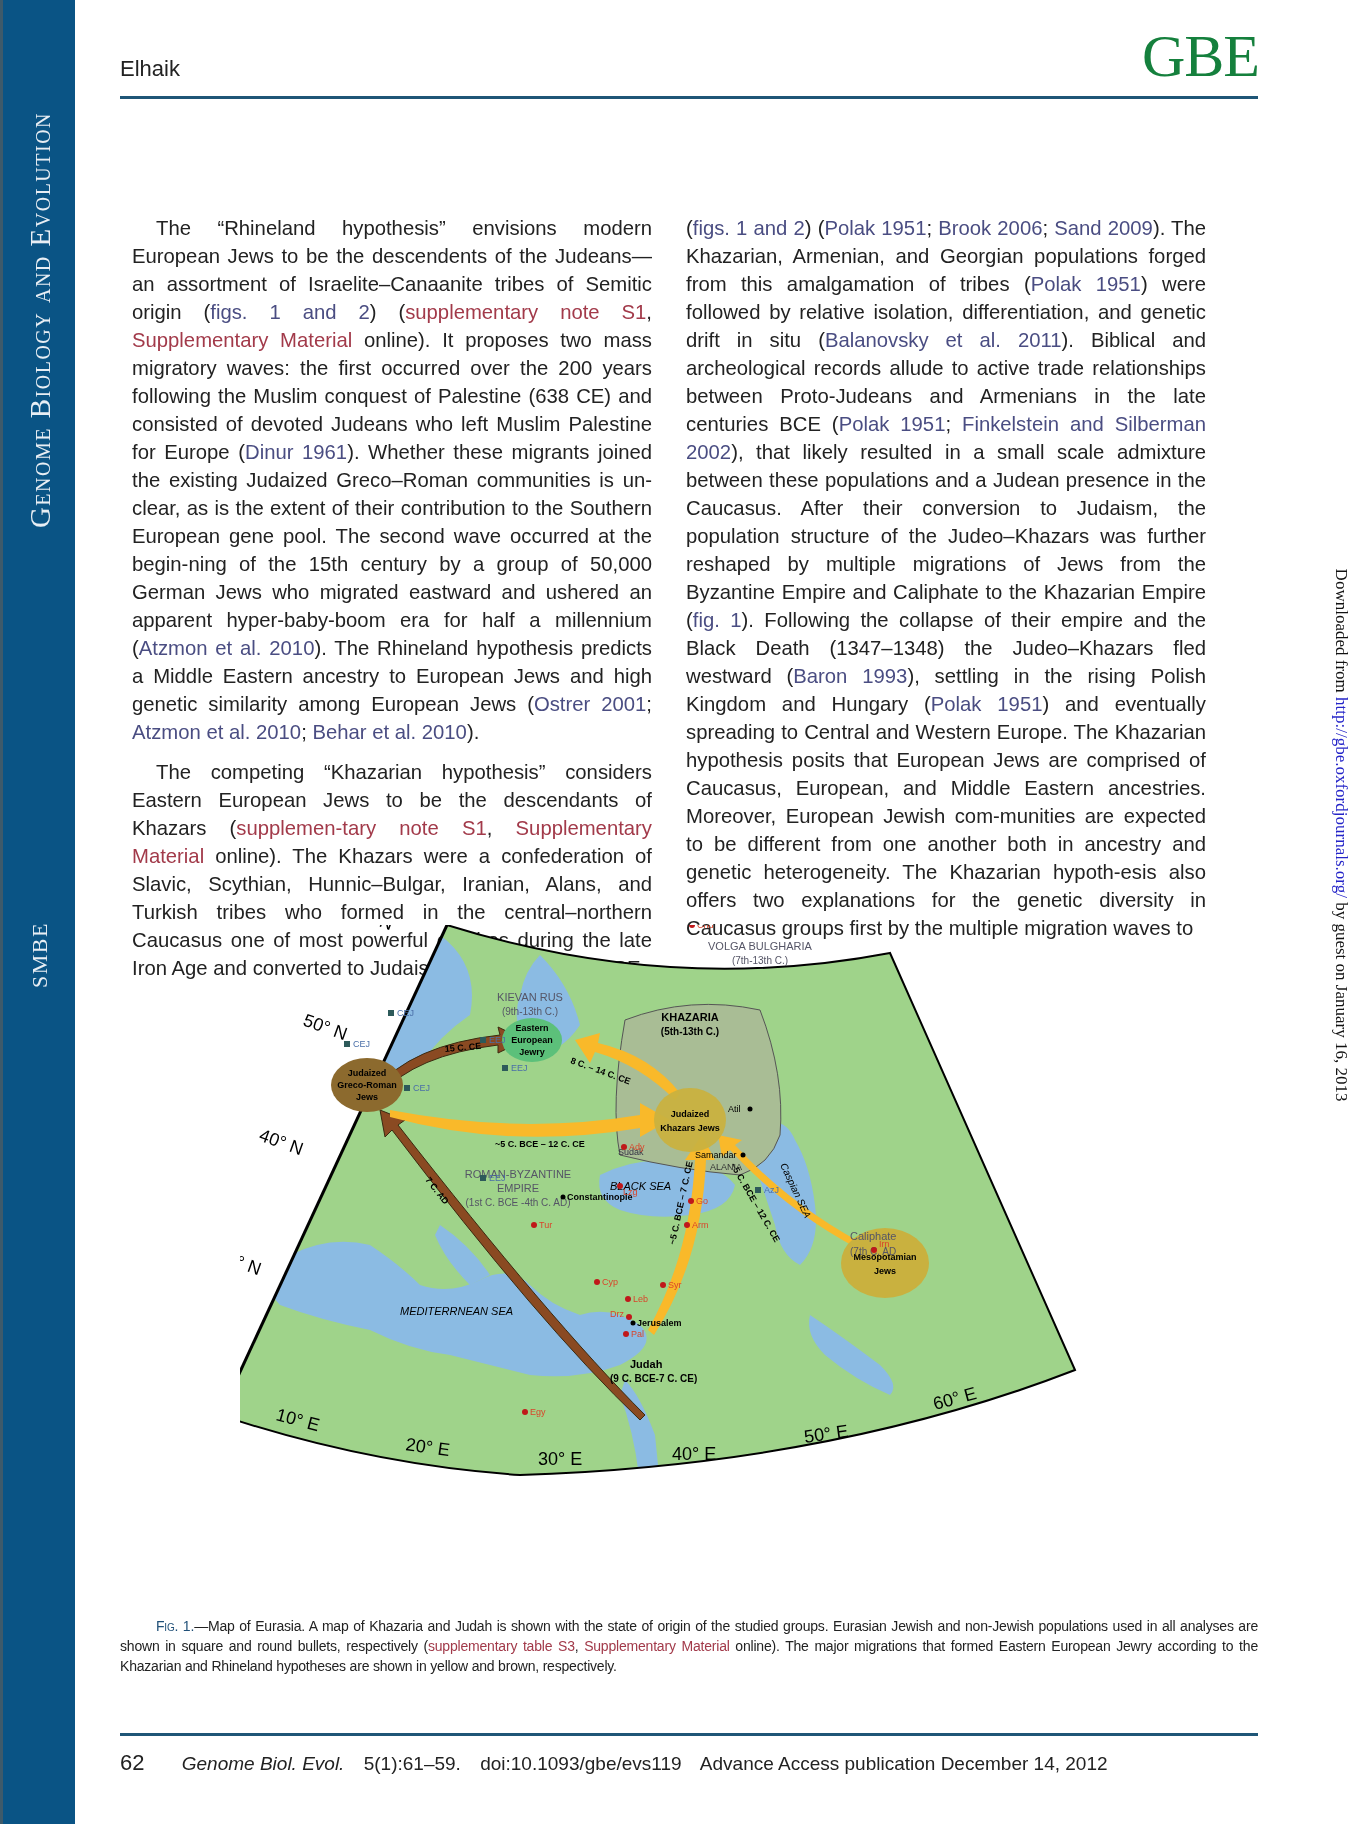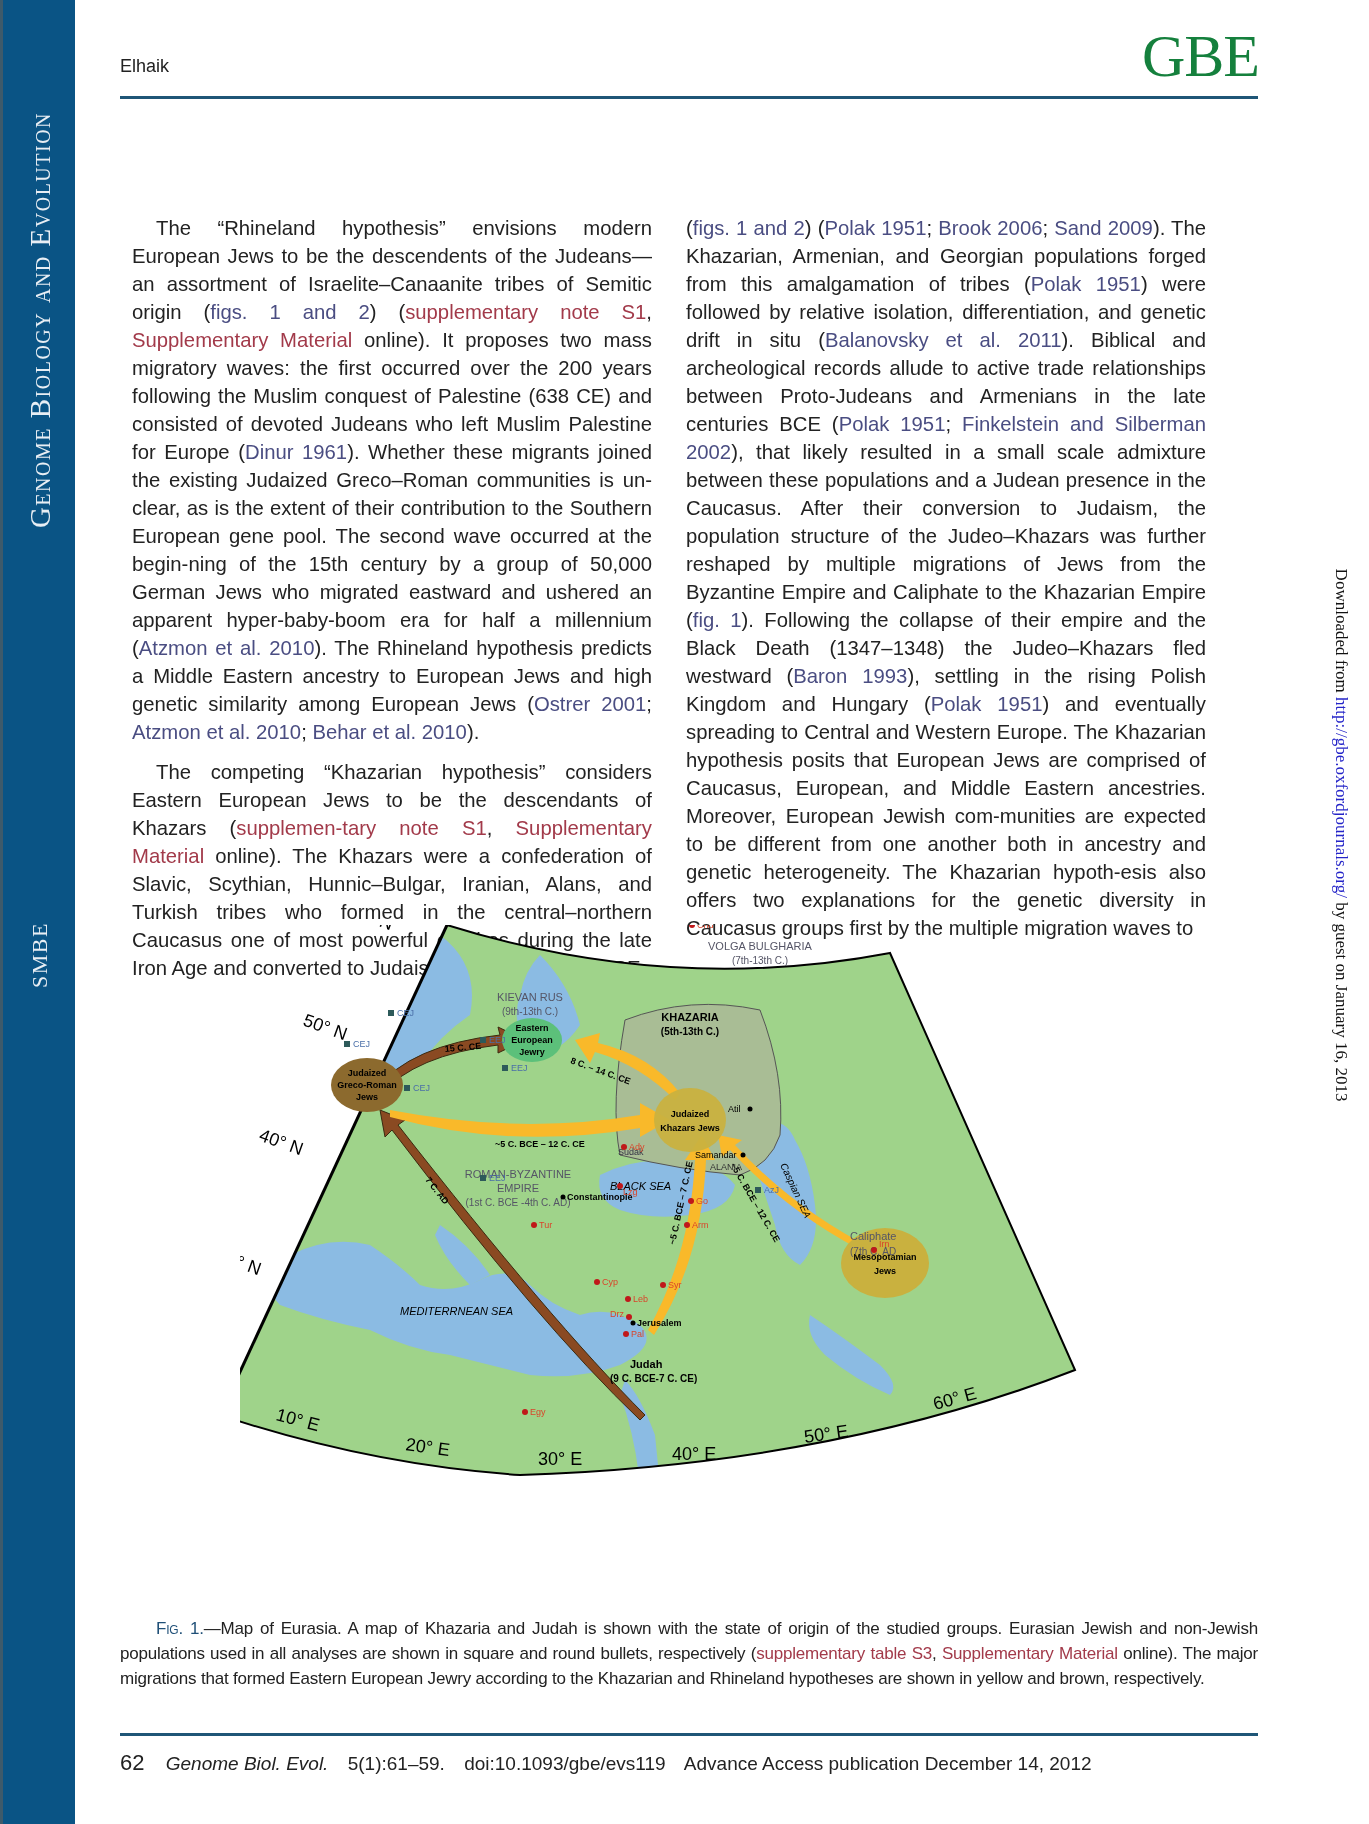--- a/index.html
+++ b/index.html
@@ -3,39 +3,39 @@
 <meta charset="utf-8">
 <style>
   * { box-sizing: border-box; margin: 0; padding: 0; }
   html, body { width: 1369px; height: 1824px; background: #ffffff; overflow: hidden; }
   body { position: relative; font-family: "Liberation Sans", sans-serif; color: #1a1a1a; }
 
   .sidebar { position: absolute; left: 0; top: 0; width: 75px; height: 1824px; background: #0a5485; border-left: 3px solid #3e5a6a; }
   .sidebar-title { position: absolute; left: 37px; top: 320px; transform: translate(-50%, -50%) rotate(-90deg); white-space: nowrap; color: #e8eef4; font-family: "Liberation Serif", serif; font-size: 29px; letter-spacing: 1.5px; font-variant: small-caps; }
   .sidebar-smbe { position: absolute; left: 37px; top: 955px; transform: translate(-50%, -50%) rotate(-90deg); white-space: nowrap; color: #e8eef4; font-family: "Liberation Serif", serif; font-size: 22px; letter-spacing: 1.5px; }
 
-  .running-head { position: absolute; left: 120px; top: 56px; font-size: 18px; color: #222; }
+  .running-head { position: absolute; left: 120px; top: 56px; font-size: 22px; color: #222; }
   .journal-logo { position: absolute; right: 110px; top: 22px; font-family: "Liberation Serif", serif; font-size: 60px; color: #15803d; letter-spacing: -1px; }
   .head-rule { position: absolute; left: 120px; top: 96px; width: 1138px; height: 3px; background: #1f5677; }
 
   .col { position: absolute; top: 202px; width: 544px; font-size: 20.3px; line-height: 28px; text-align: justify; color: #222; hyphens: manual; }
   .col-left { left: 120px; }
   .col-right { left: 674px; }
   .col p { margin: 12px; }
   .indent { text-indent: 24px; }
   .ref { color: #4a4d82; }
   .supp { color: #a23a4a; }
 
   .figure { position: absolute; left: 240px; top: 925px; width: 920px; height: 670px; }
-  .fig-caption { position: absolute; left: 120px; top: 1616px; width: 1138px; font-size: 17px; line-height: 25px; color: #222; text-indent: 36px; text-align: justify; letter-spacing: -0.2px; }
+  .fig-caption { position: absolute; left: 120px; top: 1616px; width: 1138px; font-size: 14px; line-height: 20px; color: #222; text-indent: 36px; text-align: justify; letter-spacing: -0.2px; }
   .fig-caption .figlabel { color: #1f4f77; font-variant: small-caps; font-weight: normal; }
 
   .foot-rule { position: absolute; left: 120px; top: 1733px; width: 1138px; height: 3px; background: #1f5677; }
   .footer { position: absolute; left: 120px; top: 1750px; font-size: 19px; color: #222; white-space: nowrap; }
-  .footer .pg { font-size: 22px; margin-right: 16px; }
+  .footer .pg { font-size: 22px; margin-right: 32px; }
   .footer .jr { font-style: italic; }
   .footer span { margin-right: 14px; }
 
   .download-note { position: absolute; left: 1341px; top: 835px; transform: translate(-50%, -50%) rotate(90deg); white-space: nowrap; font-family: "Liberation Serif", serif; font-size: 17px; color: #111; }
   .download-note .url { color: #2424c8; }
 
   .map-label { font-family: "Liberation Sans", sans-serif; }
 </style>
 </head>
 <body>

